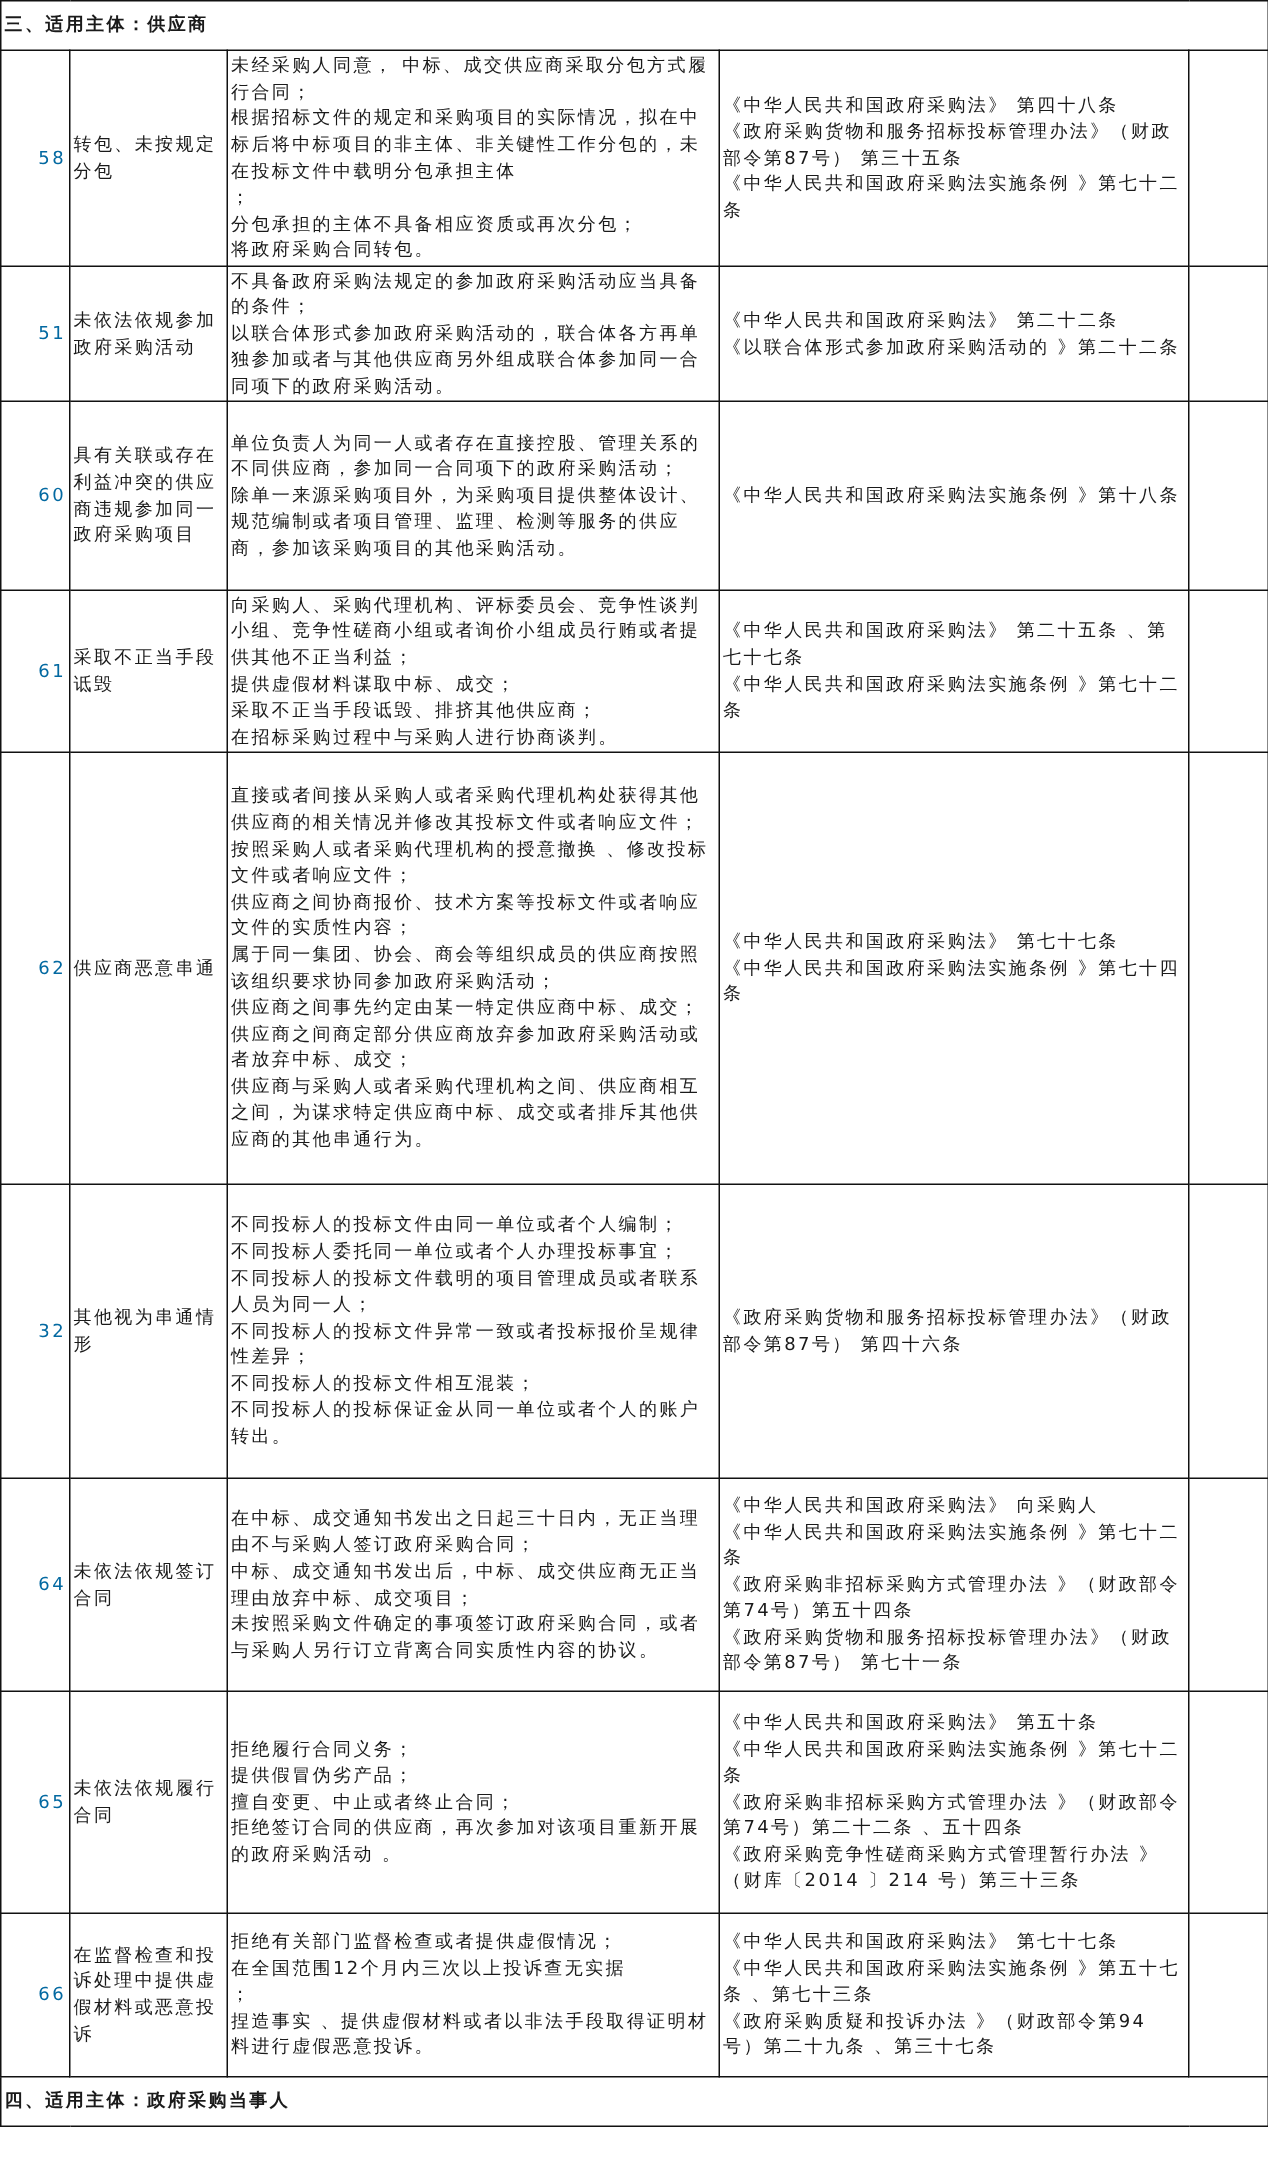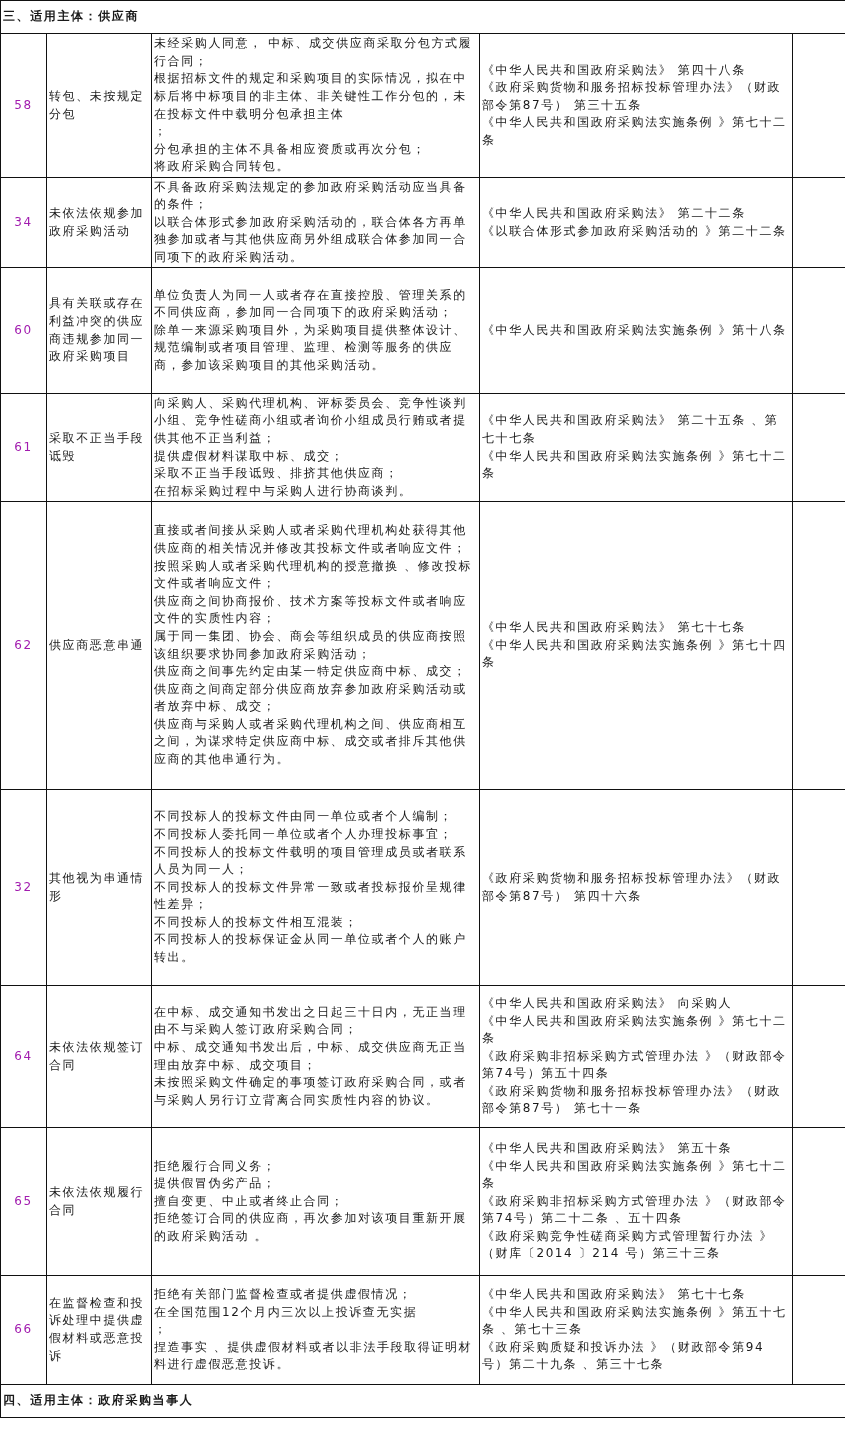--- a/index.html
+++ b/index.html
@@ -15,21 +15,21 @@
       font-size: 12px;
       line-height: 17.6px;
       letter-spacing: 1.6px;
       padding: 0 2px;
       overflow: hidden;
     }
     td.section {
       font-weight: bold; font-size: 14px; letter-spacing: 2px;
       padding-left: 3px; height: 33px; line-height: 17px;
     }
-    td.num { text-align: center; font-size: 13px; letter-spacing: 0; color: #a21caf; }
+    td.num { text-align: right; font-size: 13px; letter-spacing: 0; color: #0369a1; }
     td.name { padding-left: 3px; }
     td.desc { padding-left: 2px; }
     td.ref { padding-left: 2px; }
     .line { display: block; white-space: nowrap; }
     .ref .line, .desc .line, .name .line { white-space: normal; }
   </style>
 </head>
 <body>
 
 <table class="grid">
@@ -55,21 +55,21 @@
           <span class="line">将政府采购合同转包。</span>
         </td>
         <td class="ref">
           <span class="line">《中华人民共和国政府采购法》  第四十八条</span>
           <span class="line">《政府采购货物和服务招标投标管理办法》（财政部令第87号）  第三十五条</span>
           <span class="line">《中华人民共和国政府采购法实施条例 》第七十二条</span>
         </td>
         <td class="remark"></td>
       </tr>
       <tr style="height: 90px;">
-        <td class="num">34</td>
+        <td class="num">51</td>
         <td class="name">未依法依规参加政府采购活动</td>
         <td class="desc">
           <span class="line">不具备政府采购法规定的参加政府采购活动应当具备的条件；</span>
           <span class="line">以联合体形式参加政府采购活动的，联合体各方再单独参加或者与其他供应商另外组成联合体参加同一合同项下的政府采购活动。</span>
         </td>
         <td class="ref">
           <span class="line">《中华人民共和国政府采购法》  第二十二条</span>
           <span class="line">《以联合体形式参加政府采购活动的 》第二十二条</span>
         </td>
         <td class="remark"></td>

